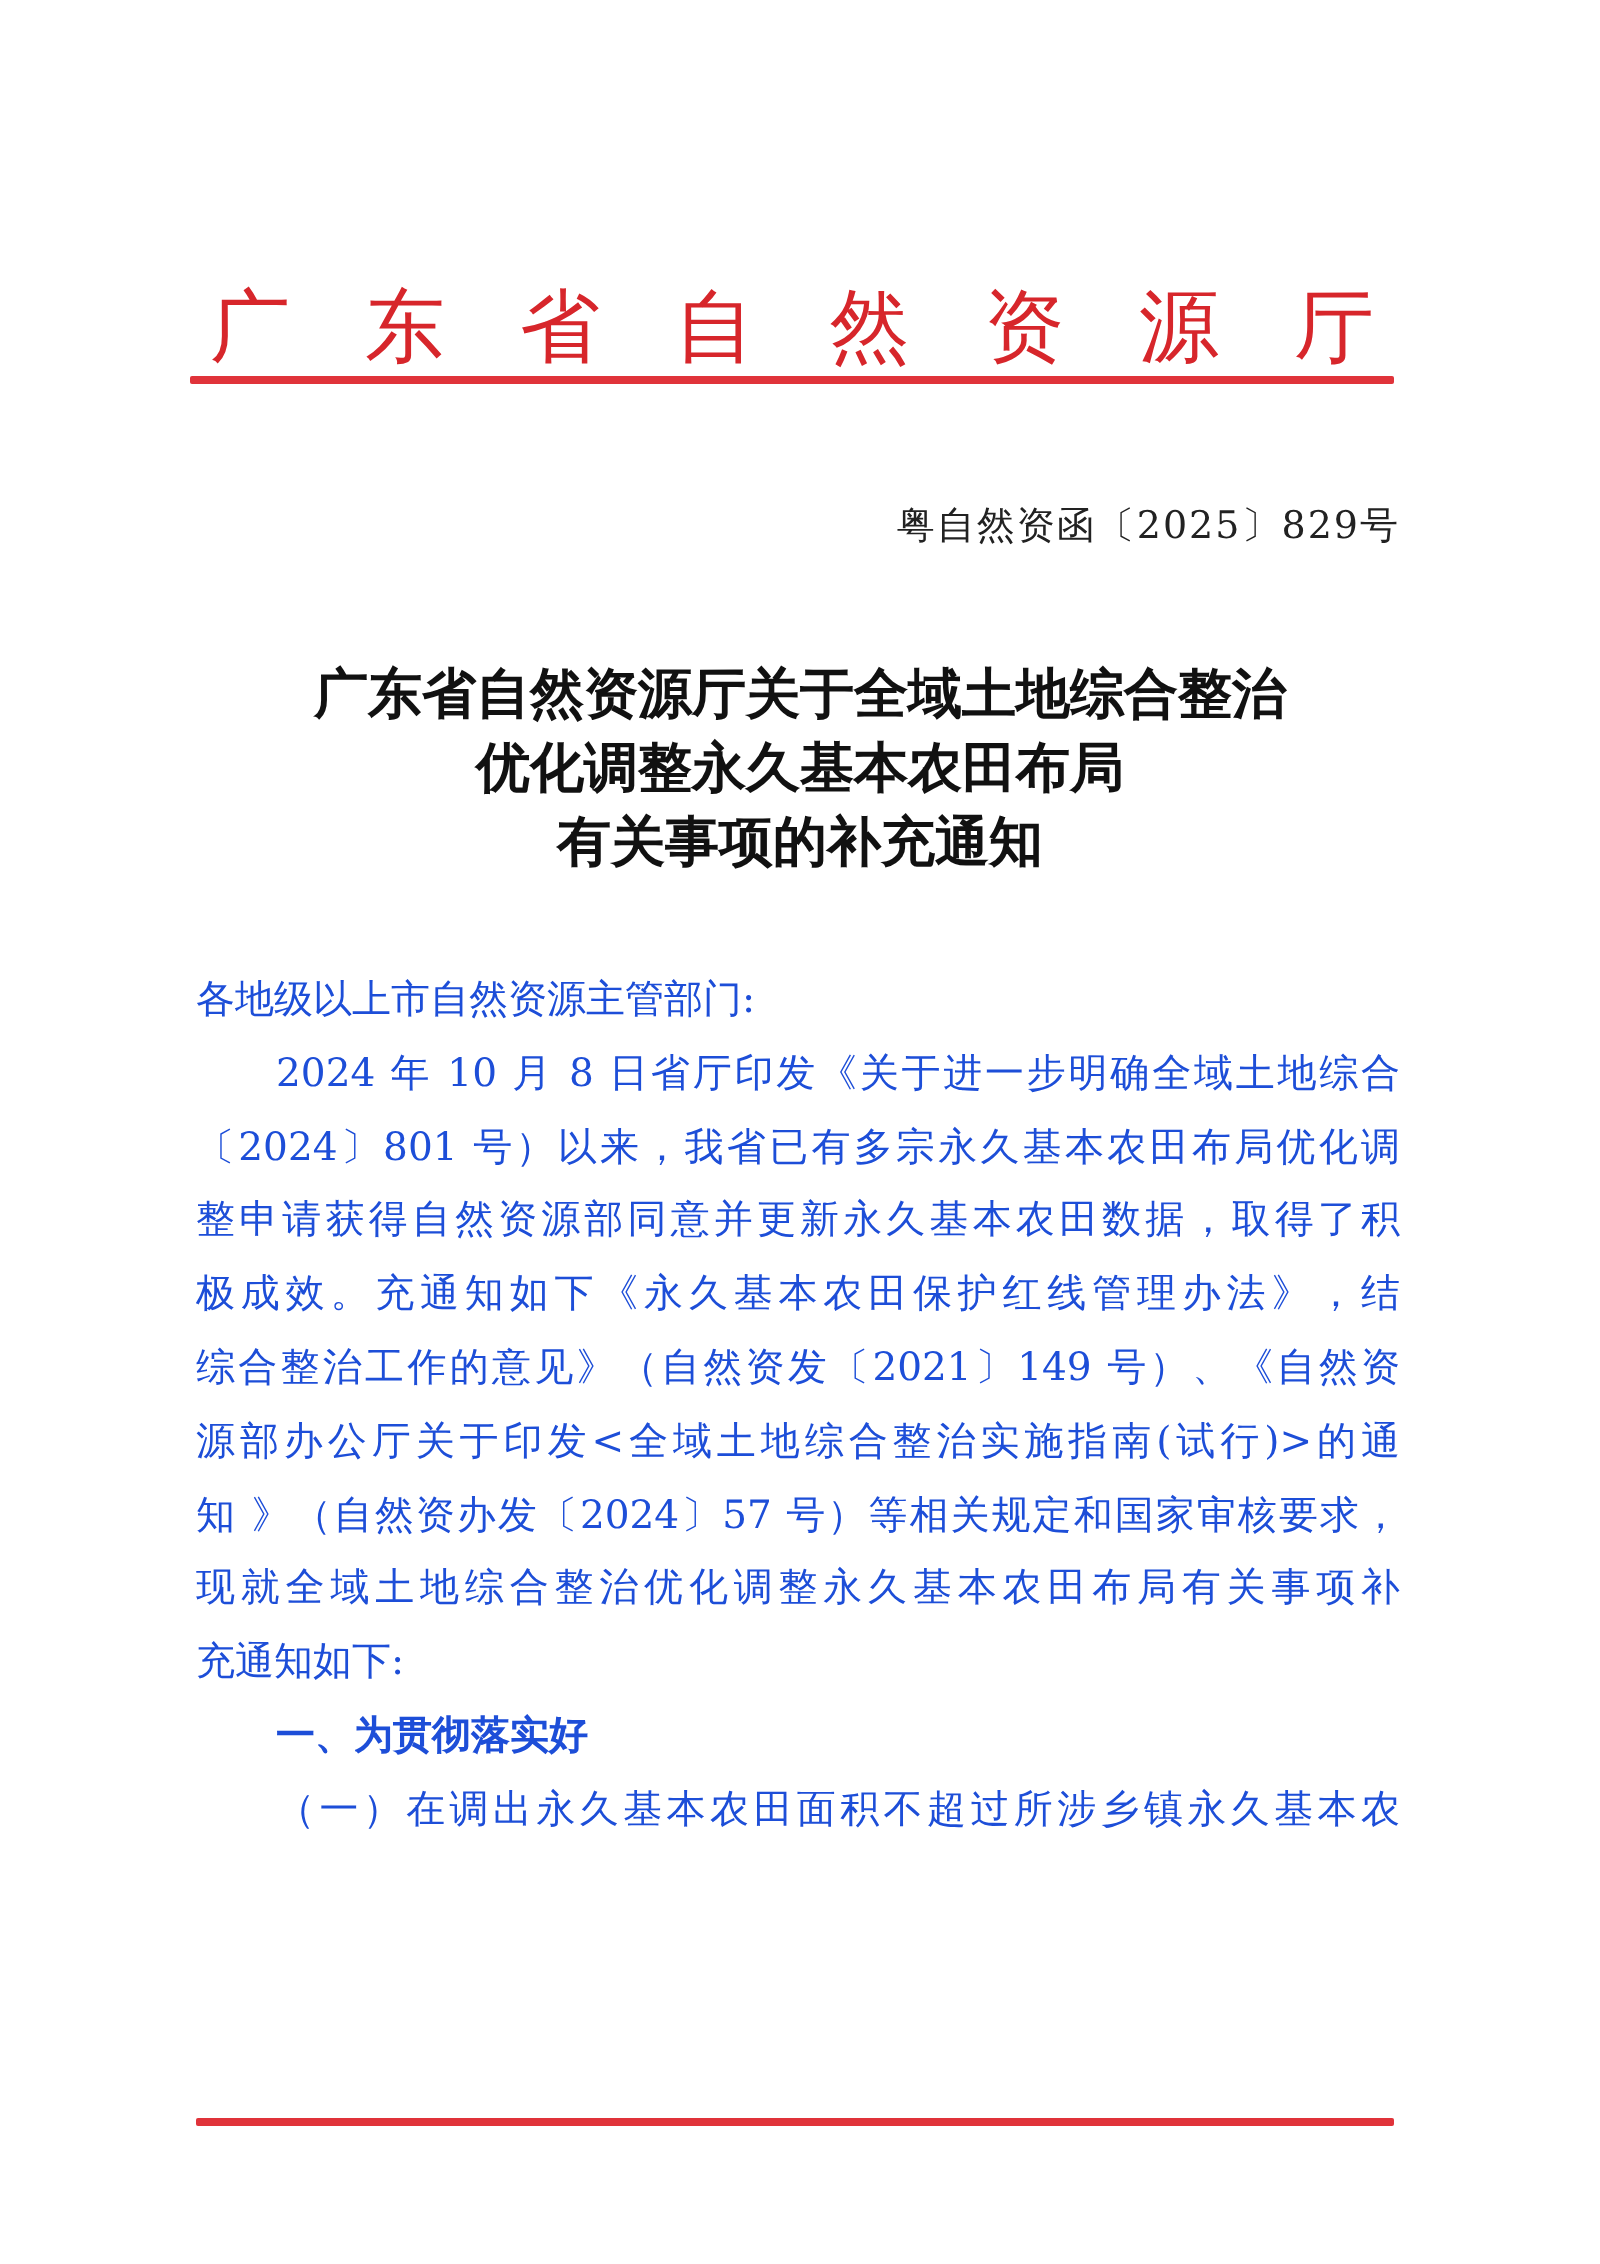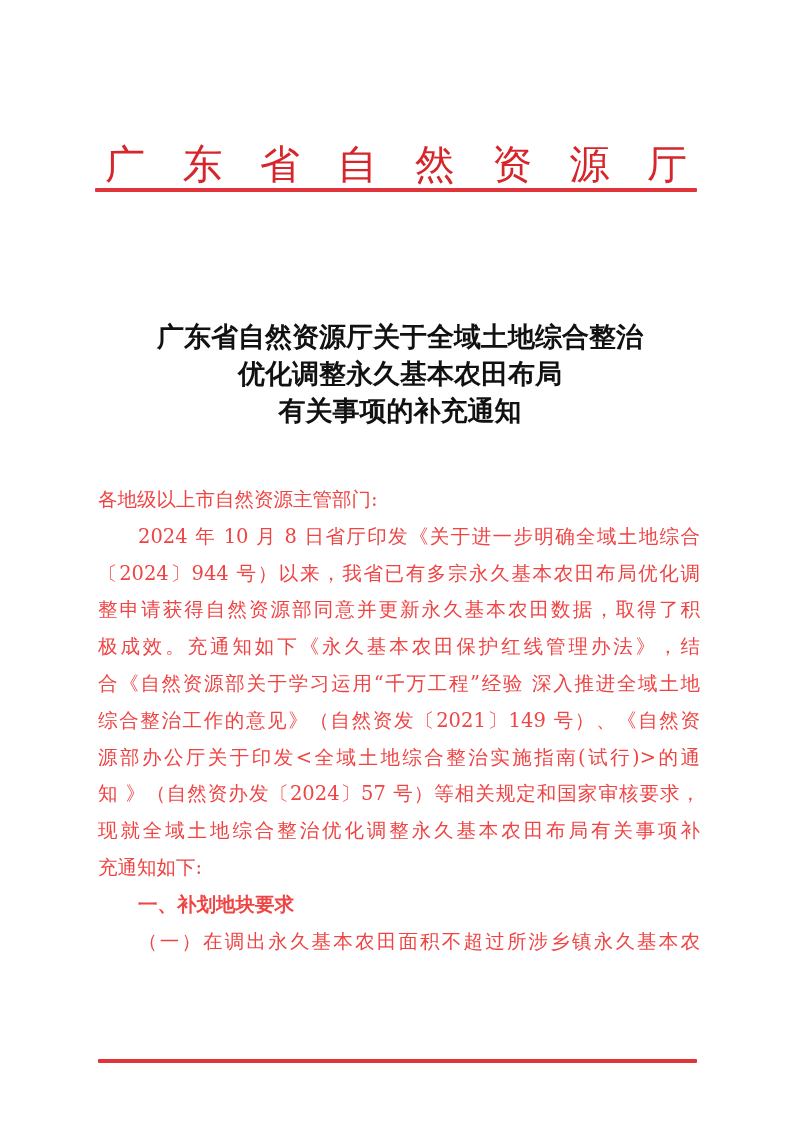--- a/index.html
+++ b/index.html
@@ -53,36 +53,36 @@
       right: 100px;
       top: 250px;
       font-size: 19px;
       color: #222;
       letter-spacing: 1px;
     }
     .title {
       position: absolute;
       left: 100px;
       width: 600px;
-      top: 318px;
+      top: 329px;
       text-align: center;
       font-weight: bold;
       font-size: 27px;
       line-height: 37px;
       color: #111;
     }
     .title div { white-space: nowrap; }
     .body-text {
       position: absolute;
       left: 98px;
       top: 482px;
       width: 602px;
       font-size: 19.5px;
       line-height: 36.8px;
-      color: #ef4444;
+      color: #1d4ed8;
     }
     .line {
       white-space: nowrap;
       text-align: justify;
       text-align-last: justify;
       height: 36.8px;
     }
     .line.indent { padding-left: 40px; }
     .line.noj { text-align-last: left; }
     .heading1 {
@@ -103,37 +103,37 @@
     <span>省</span>
     <span>自</span>
     <span>然</span>
     <span>资</span>
     <span>源</span>
     <span>厅</span>
   </div>
 
   <div class="rule top"></div>
 
+  <div class="docnum">粤自然资函〔2025〕829号</div>
 
   <div class="title">
     <div>广东省自然资源厅关于全域土地综合整治</div>
     <div>优化调整永久基本农田布局</div>
     <div>有关事项的补充通知</div>
   </div>
 
   <div class="body-text">
     <div class="line noj">各地级以上市自然资源主管部门:</div>
     <div class="line indent">2024 年 10 月 8 日省厅印发《关于进一步明确全域土地综合</div>
-    <div class="line">〔2024〕944 号）以来，我省已有多宗永久基本农田布局优化调</div>
+    <div class="line">〔2024〕801 号）以来，我省已有多宗永久基本农田布局优化调</div>
     <div class="line">整申请获得自然资源部同意并更新永久基本农田数据，取得了积</div>
     <div class="line">极成效。充通知如下《永久基本农田保护红线管理办法》，结</div>
-    <div class="line">合《自然资源部关于学习运用“千万工程”经验 深入推进全域土地</div>
     <div class="line">综合整治工作的意见》（自然资发〔2021〕149 号）、《自然资</div>
     <div class="line">源部办公厅关于印发&lt;全域土地综合整治实施指南(试行)&gt;的通</div>
     <div class="line">知 》（自然资办发〔2024〕57 号）等相关规定和国家审核要求，</div>
     <div class="line">现就全域土地综合整治优化调整永久基本农田布局有关事项补</div>
     <div class="line noj">充通知如下:</div>
-    <div class="line heading1">一、补划地块要求</div>
+    <div class="line heading1">一、为贯彻落实好</div>
     <div class="line indent">（一）在调出永久基本农田面积不超过所涉乡镇永久基本农</div>
   </div>
 
   <div class="rule bottom"></div>
 </div>
 
 </body></html>

